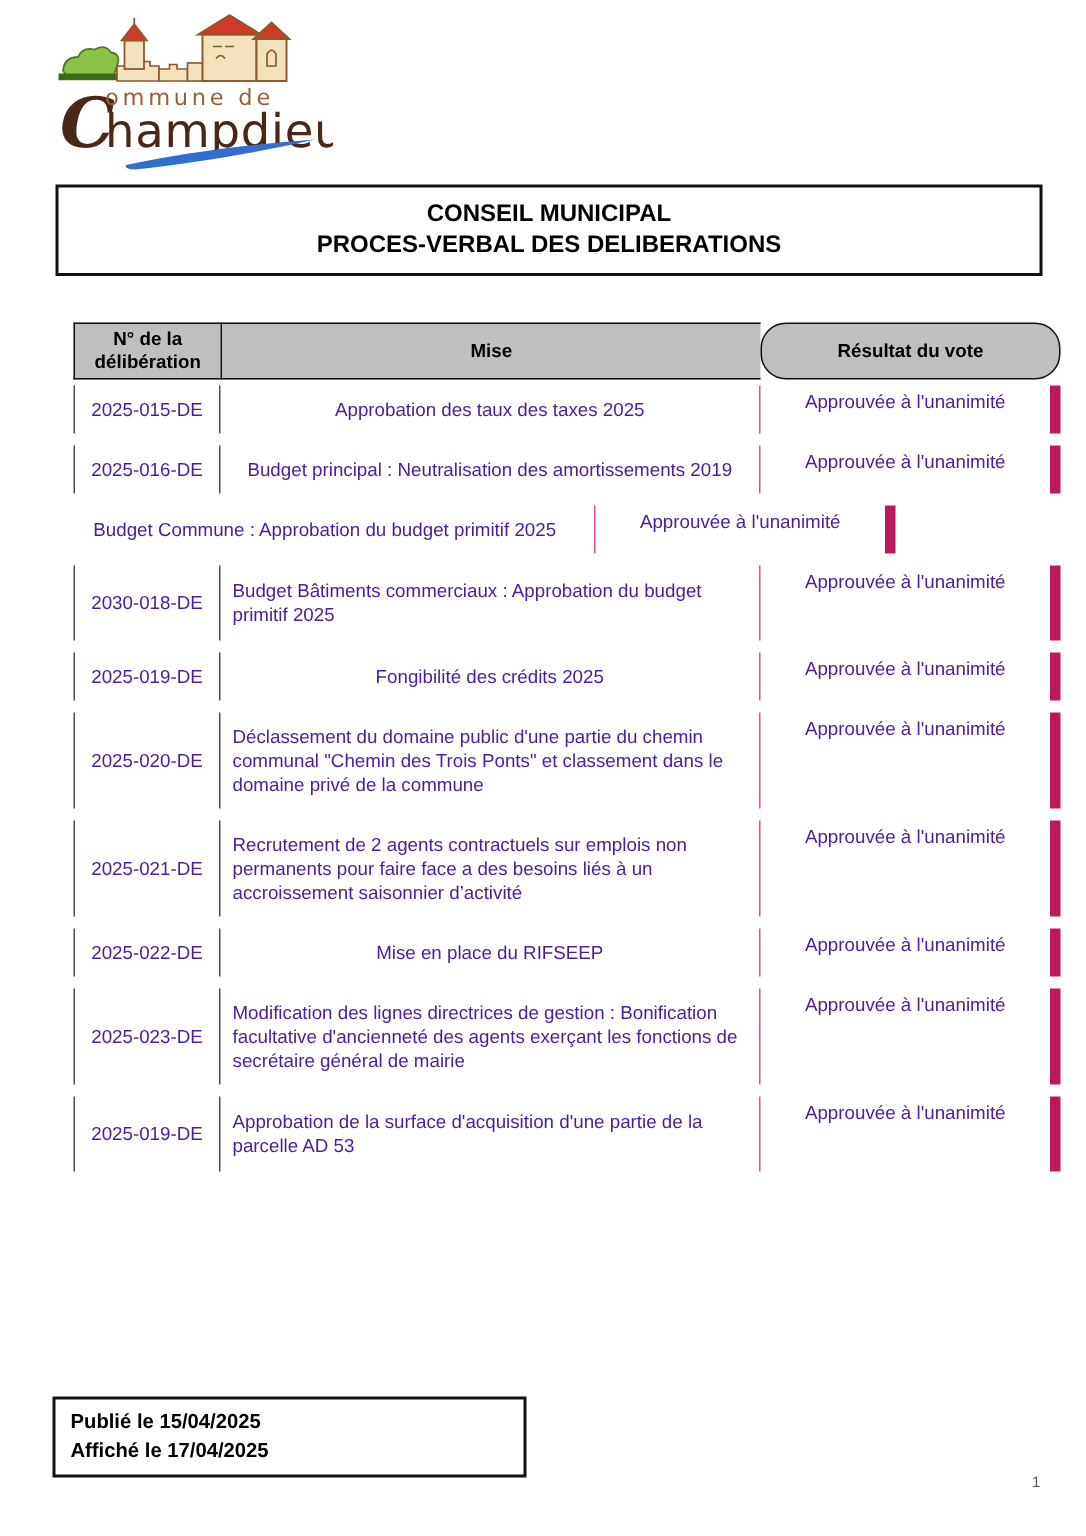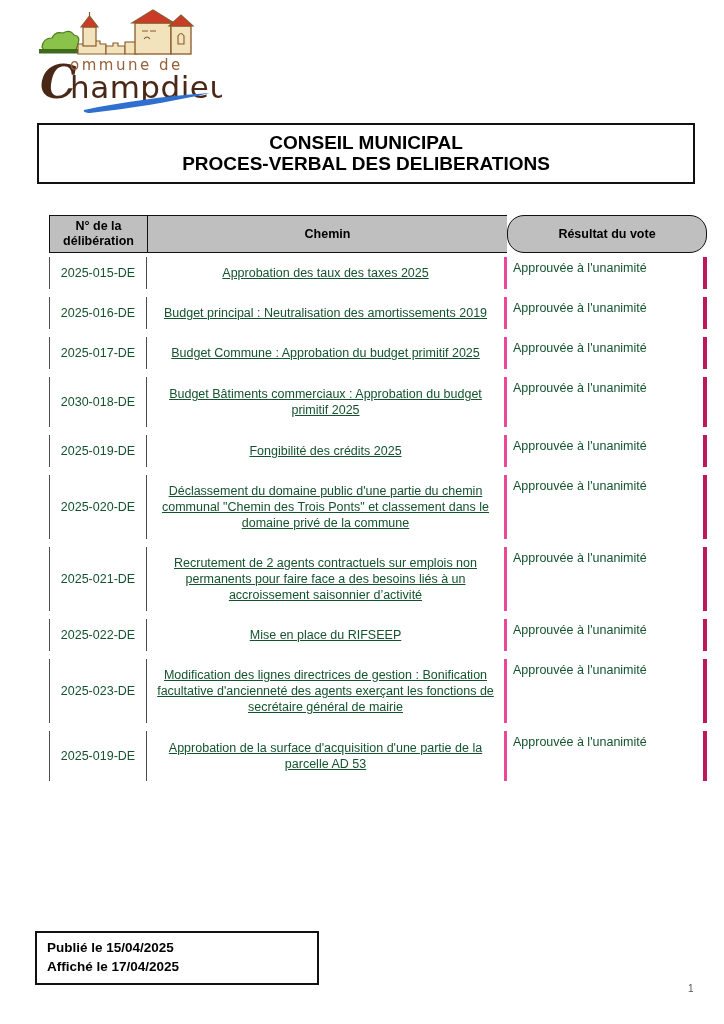--- a/index.html
+++ b/index.html
@@ -16,60 +16,60 @@
   .logo { position: absolute; left: 26px; top: 6px; width: 196px; height: 112px; }
 
   
   .title-box {
     position: absolute; left: 37px; top: 123px; width: 658px;
     border: 2px solid #111; background: #fff;
     padding: 7px 10px 8px 10px;
     text-align: center;
   }
   .title-box .tline {
-    font-weight: bold; font-size: 19px; line-height: 21px; color: #000;
+    font-weight: bold; font-size: 16px; line-height: 21px; color: #000;
   }
 
   
   .dtable { position: absolute; left: 37px; top: 215px; width: 658px; }
   .hrow { display: flex; }
   .hcell {
     background: #bfbfbf;
     border-top: 1.5px solid #111; border-bottom: 1.5px solid #111; border-left: 1.5px solid #111;
     font-weight: bold; font-size: 12.5px; color: #000;
     display: flex; align-items: center; justify-content: center;
     text-align: center; min-height: 38px; padding: 2px 6px; line-height: 15px;
   }
   .hcell.last { border-right: 1.5px solid #111; border-radius: 17px; }
   .col1 { width: 98px; flex: none; margin-left: 12px; }
   .col2 { width: 360px; flex: none; }
   .col3 { width: 200px; flex: none; }
 
   .drow { display: flex; margin-top: 8px; }
   .drow.first { margin-top: 4px; }
-  .dcell { font-size: 12.5px; line-height: 16px; color: #14532d; }
+  .dcell { font-size: 12.5px; line-height: 16px; color: #4c1d95; }
   .dcell.col1 {
     border-left: 1px solid #4d4d4d; border-right: 1px solid #4d4d4d;
     display: flex; align-items: center; justify-content: center;
     text-align: center; padding: 2px 4px;
   }
   .dcell.col2 {
-    border-right: 3px solid #ec4899;
+    border-right: 1px solid #ec4899;
     display: flex; align-items: center; justify-content: center;
-    text-align: center; padding: 3px 8px; text-decoration: underline;
+    padding: 3px 8px;
   }
   .dcell.col3 {
-    border-right: 4px solid #be185d;
-    text-align: left; padding: 3px 6px;
+    border-right: 7px solid #be185d;
+    text-align: center; padding: 3px 6px;
   }
   .h32 { min-height: 32px; } .h50 { min-height: 50px; } .h64 { min-height: 64px; }
 
   
   .footer-box {
-    position: absolute; left: 35px; top: 931px; width: 284px;
+    position: absolute; left: 35px; top: 931px; width: 316px;
     border: 2px solid #111; padding: 5px 10px 7px 10px; background: #fff;
   }
   .footer-box .fline { font-weight: bold; font-size: 13.5px; line-height: 19px; color: #000; }
 
   
   .page-num {
     position: absolute; left: 688px; top: 983px;
     font-size: 10px; color: #555;
   }
 </style>
@@ -110,38 +110,37 @@
 </div>
 
 <div class="title-box">
   <div class="tline">CONSEIL MUNICIPAL</div>
   <div class="tline">PROCES-VERBAL DES DELIBERATIONS</div>
 </div>
 
 <div class="dtable">
   <div class="hrow">
     <div class="hcell col1">N° de la délibération</div>
-    <div class="hcell col2">Chemin</div>
+    <div class="hcell col2">Mise</div>
     <div class="hcell col3 last">Résultat du vote</div>
   </div>
 
   <div class="drow first">
     <div class="dcell col1 h32">2025-015-DE</div>
     <div class="dcell col2 h32">Approbation des taux des taxes 2025</div>
     <div class="dcell col3 h32">Approuvée à l'unanimité</div>
   </div>
 
   <div class="drow">
     <div class="dcell col1 h32">2025-016-DE</div>
     <div class="dcell col2 h32">Budget principal : Neutralisation des amortissements 2019</div>
     <div class="dcell col3 h32">Approuvée à l'unanimité</div>
   </div>
 
   <div class="drow">
-    <div class="dcell col1 h32">2025-017-DE</div>
     <div class="dcell col2 h32">Budget Commune : Approbation du budget primitif 2025</div>
     <div class="dcell col3 h32">Approuvée à l'unanimité</div>
   </div>
 
   <div class="drow">
     <div class="dcell col1 h50">2030-018-DE</div>
     <div class="dcell col2 h50">Budget Bâtiments commerciaux : Approbation du budget primitif 2025</div>
     <div class="dcell col3 h50">Approuvée à l'unanimité</div>
   </div>
 

